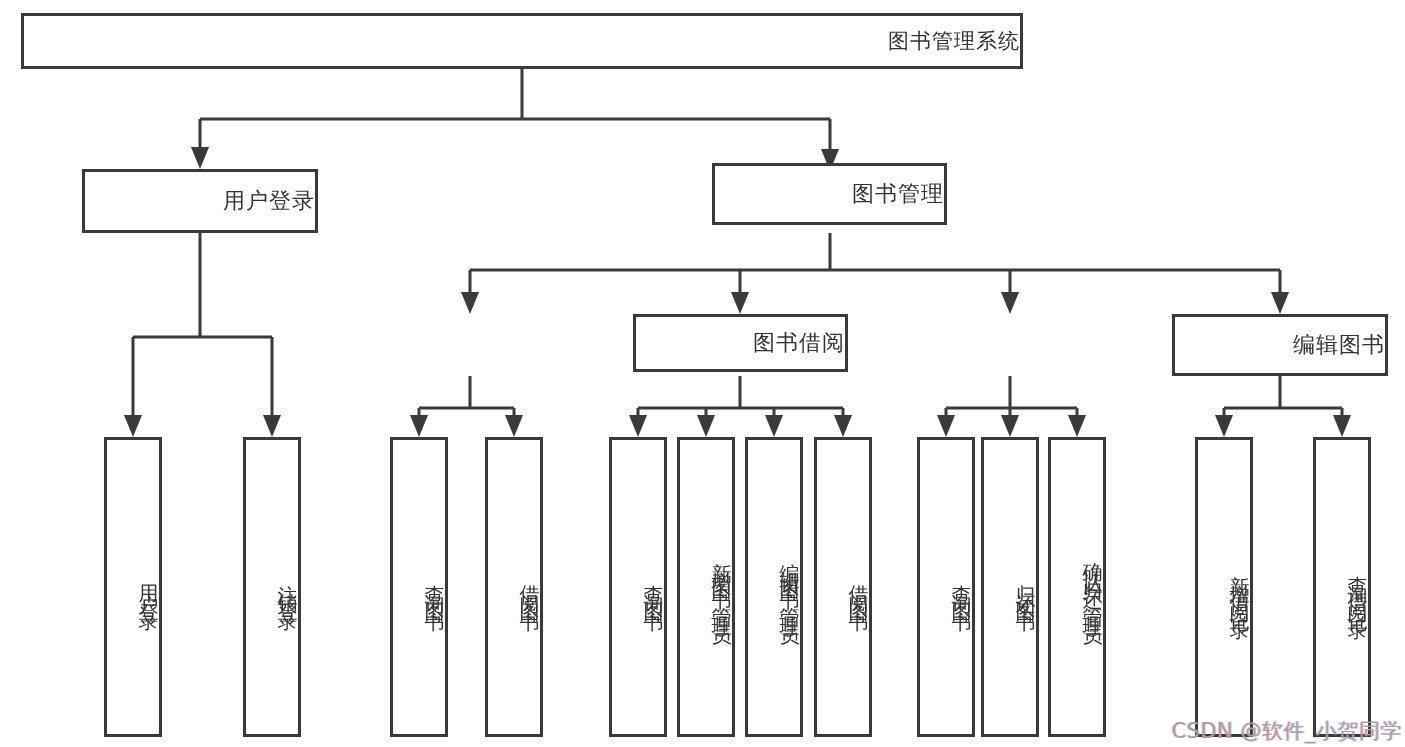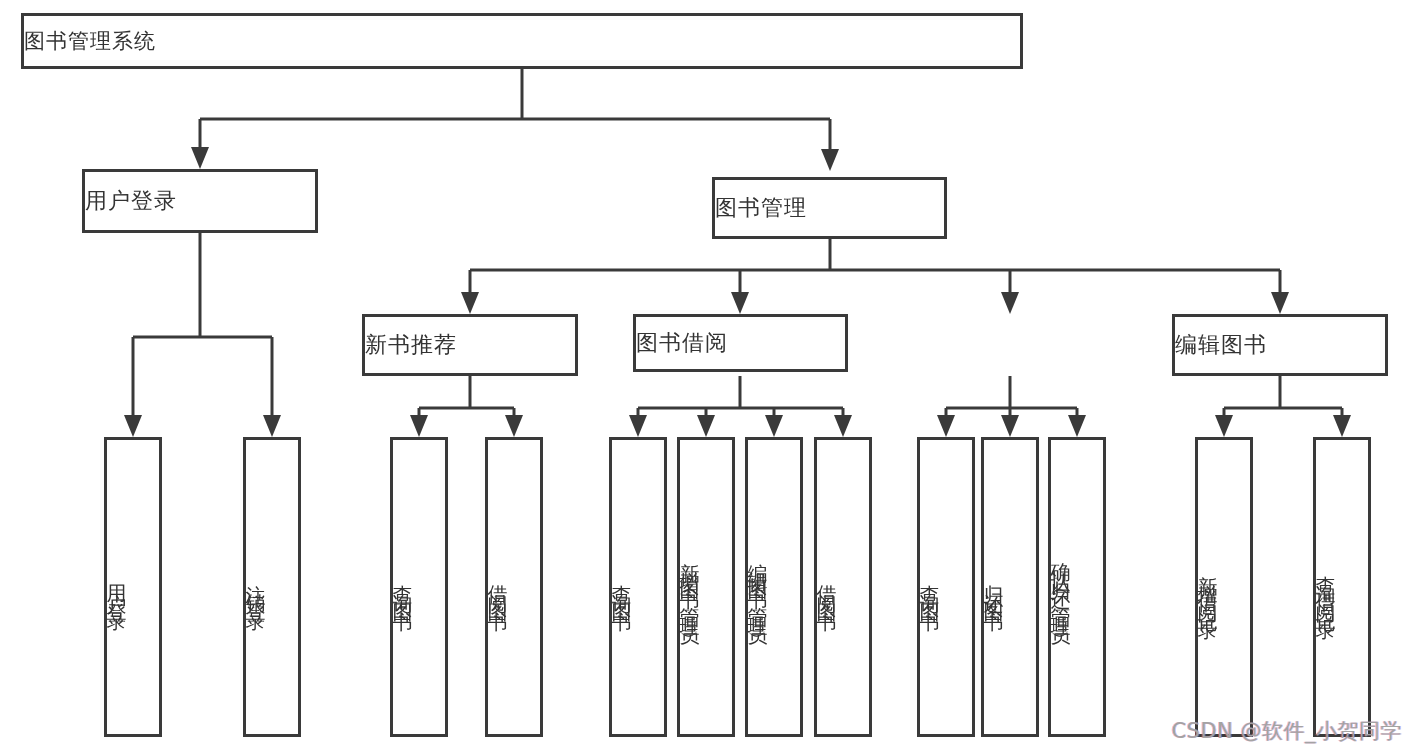--- a/index.html
+++ b/index.html
@@ -17,21 +17,21 @@
     overflow:hidden;
   }
   .connectors{position:absolute;left:0;top:0;width:1405px;height:747px;}
   .connectors polyline{fill:none;stroke:var(--line);stroke-width:3;}
   .connectors polygon{fill:var(--line);stroke:none;}
   .node{
     position:absolute;
     box-sizing:border-box;
     border:3px solid var(--line);
     background:var(--background);
-    display:flex;align-items:center;justify-content:flex-start;
+    display:flex;align-items:center;justify-content:flex-end;
     color:var(--text);
   }
   .node.h .lbl{
     font-size:22px;letter-spacing:1px;white-space:nowrap;line-height:1;
   }
   .node.root .lbl{font-size:21px;}
   .node.v .lbl{
     writing-mode:vertical-rl;
     text-orientation:mixed;
     font-size:20px;
@@ -116,27 +116,24 @@
     <polygon points="1333,415 1351,415 1342,437"></polygon>
   </svg>
 
   <div class="node h root" style="left:21px;top:13px;width:1002px;height:56px">
     <span class="lbl">图书管理系统</span>
   </div>
 
   <div class="node h" style="left:82px;top:169px;width:236px;height:64px">
     <span class="lbl">用户登录</span>
   </div>
-  <div class="node h" style="left:712px;top:177px;width:235px;height:62px">
+  <div class="node h" style="left:712px;top:163px;width:235px;height:62px">
     <span class="lbl">图书管理</span>
   </div>
 
-  <div class="node h" style="left:362px;top:314px;width:216px;height:62px">
-    <span class="lbl">新书推荐</span>
-  </div>
   <div class="node h" style="left:633px;top:314px;width:215px;height:58px">
     <span class="lbl">图书借阅</span>
   </div>
   <div class="node h" style="left:1172px;top:314px;width:216px;height:62px">
     <span class="lbl">编辑图书</span>
   </div>
 
   <div class="node v" style="left:104px;top:437px;width:58px;height:300px">
     <span class="lbl">用户登录</span>
   </div>

